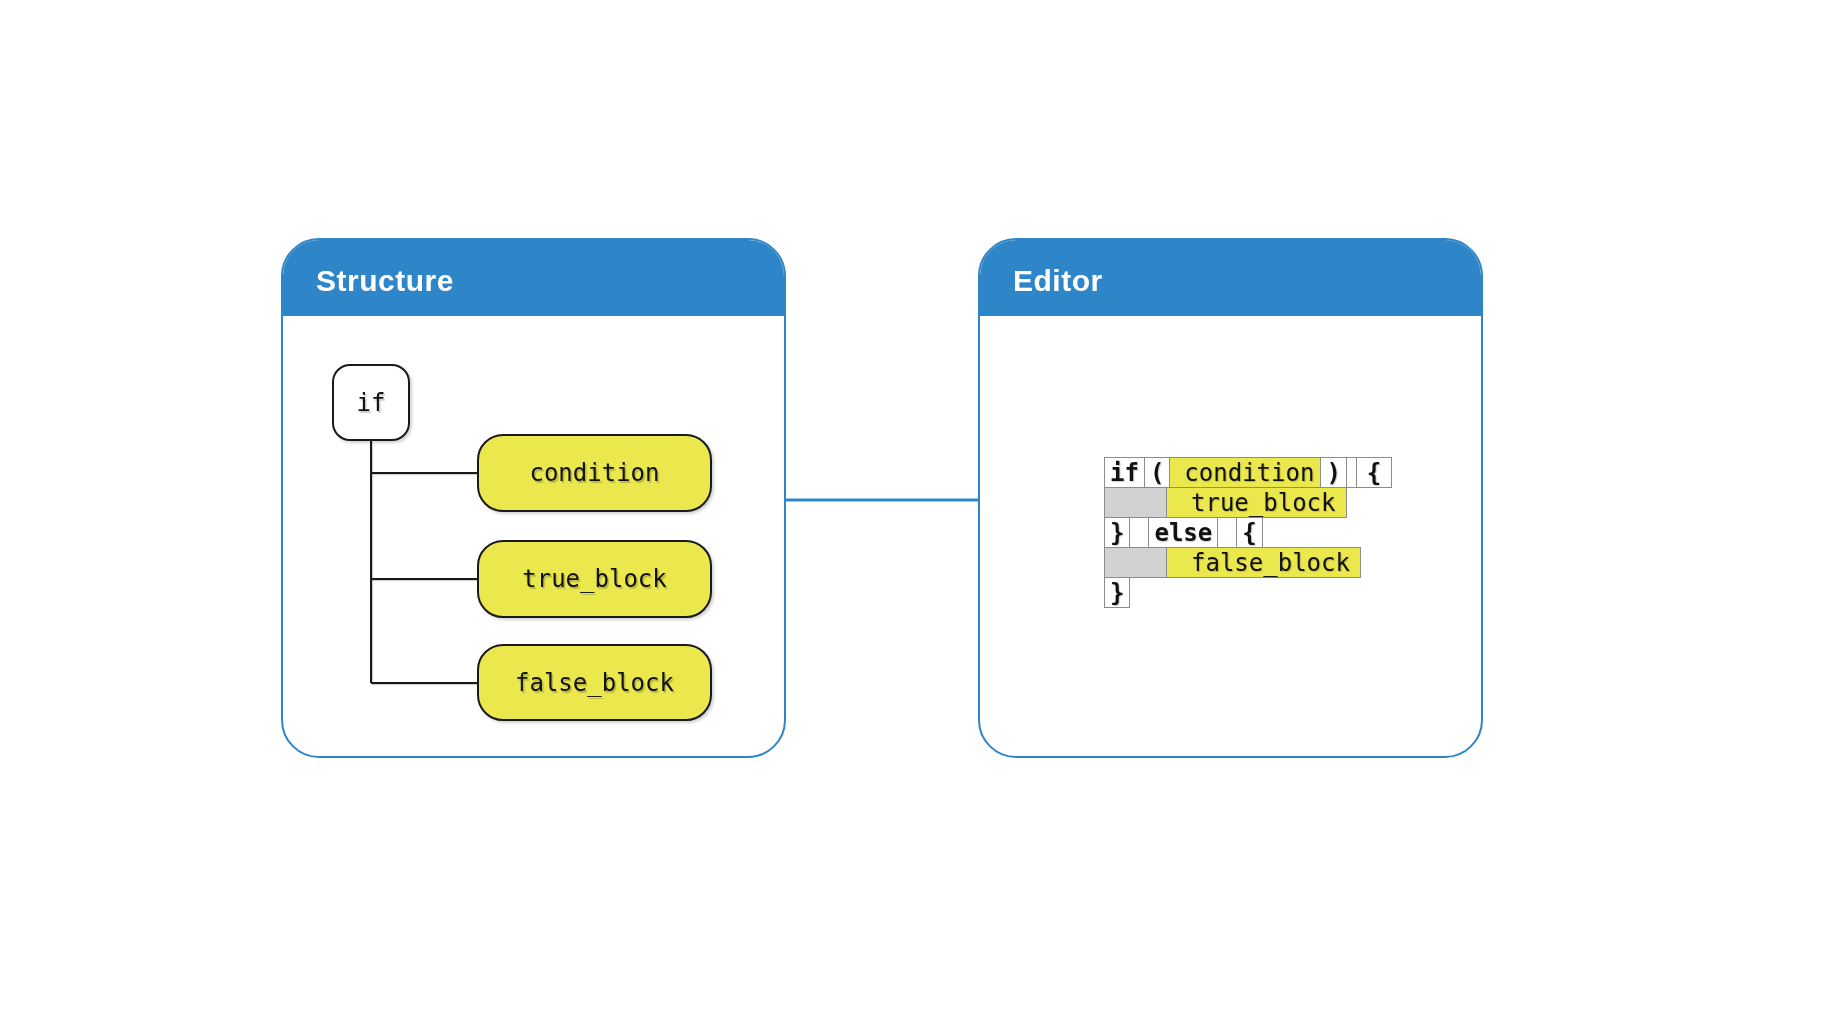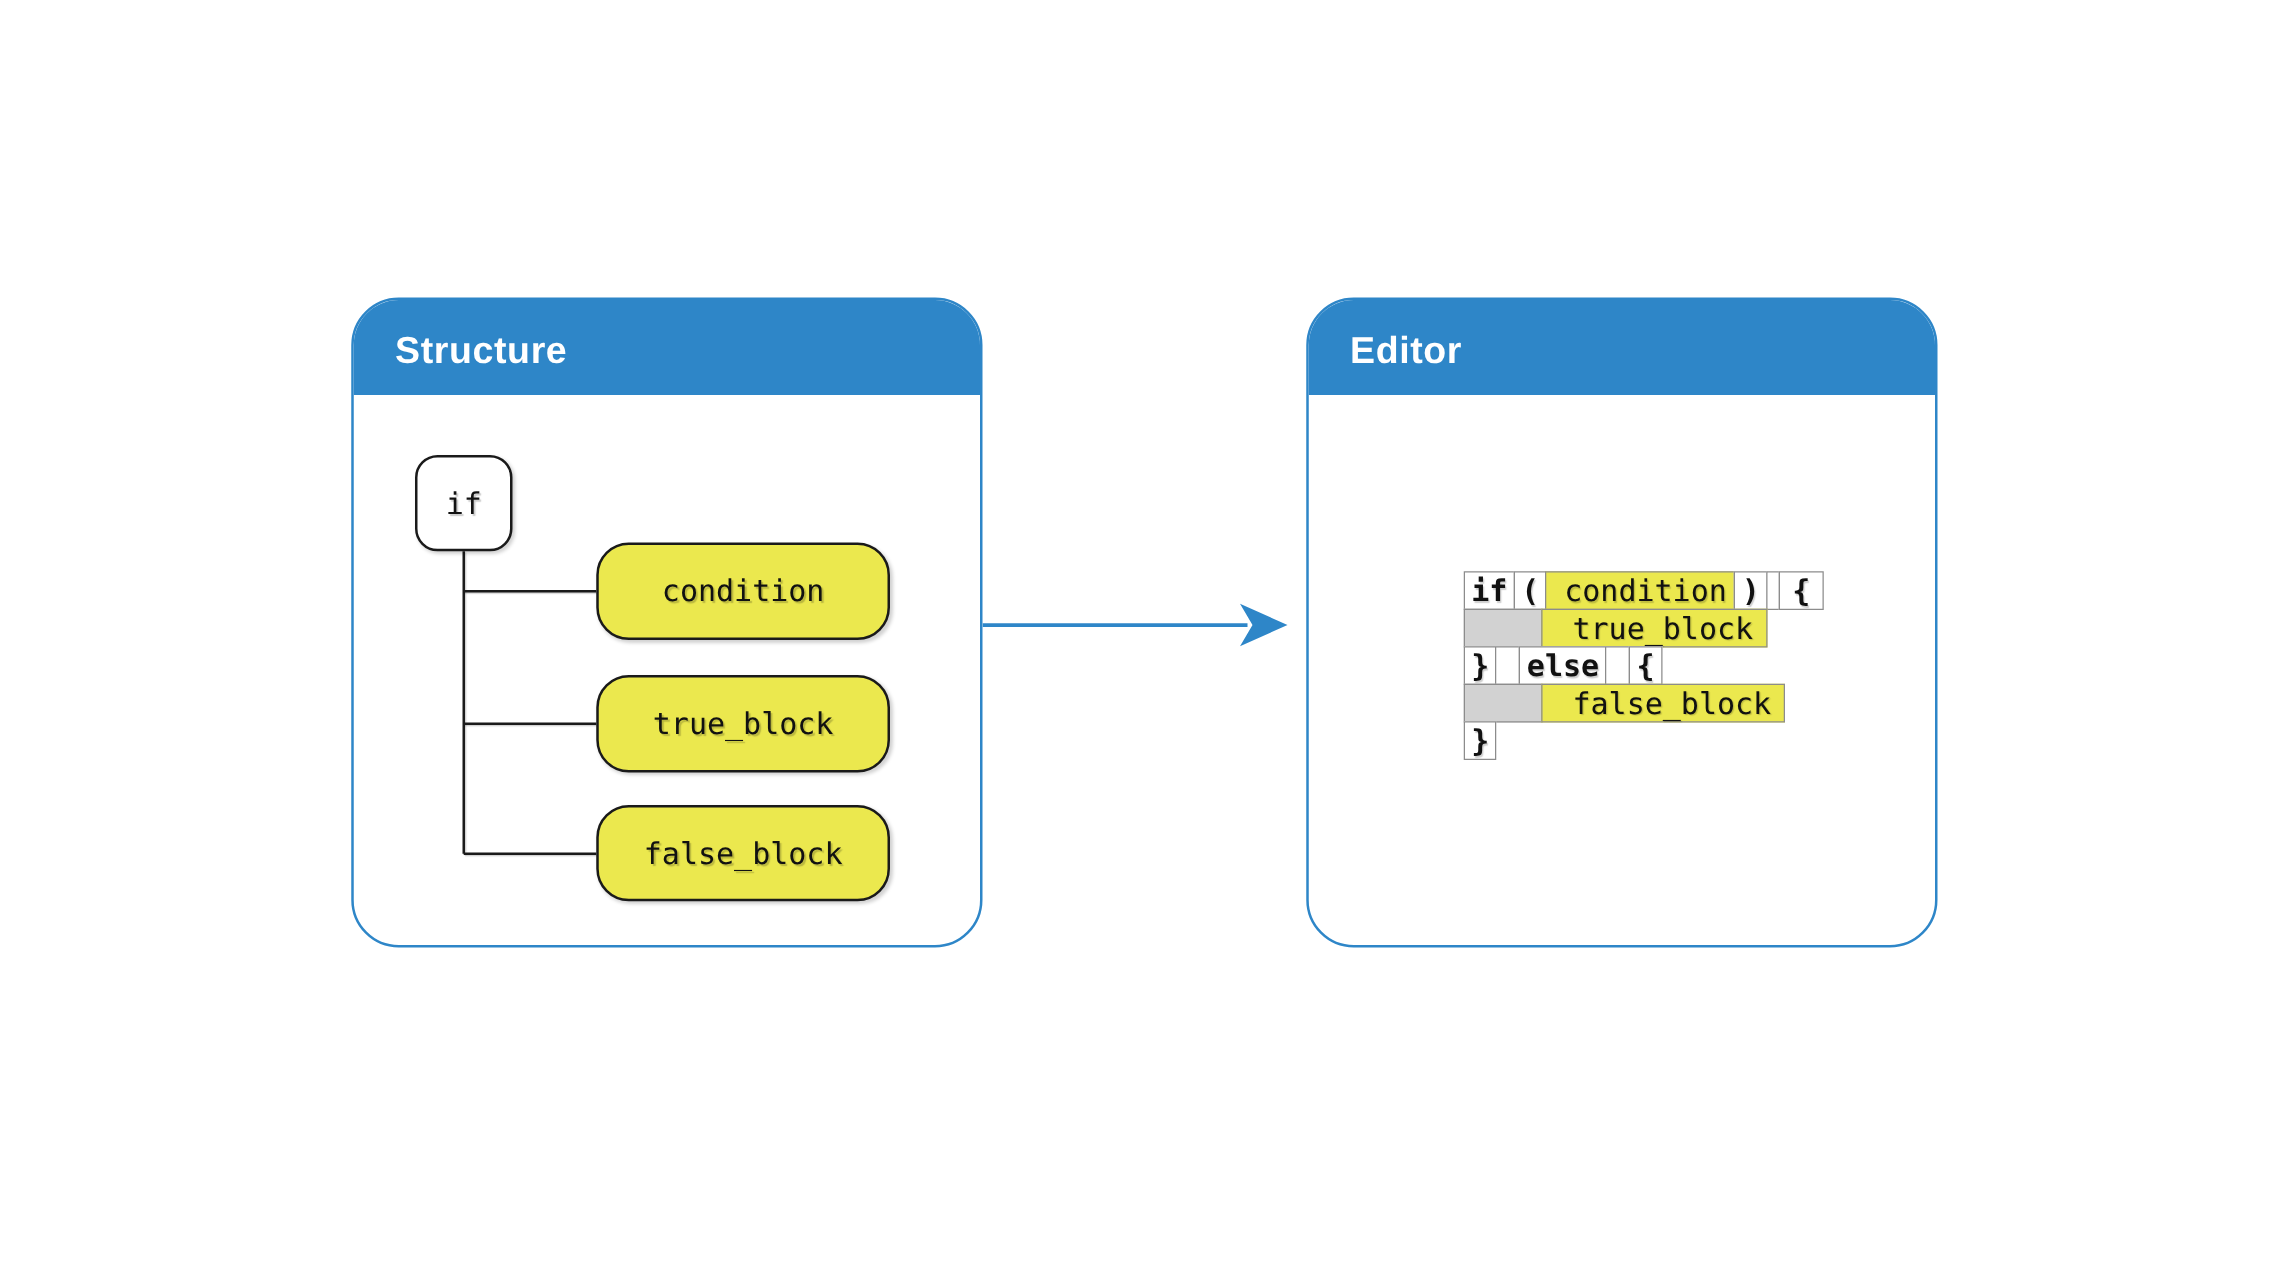--- a/index.html
+++ b/index.html
@@ -16,21 +16,21 @@
     position:relative; width:1822px; height:1025px; background:#ffffff;
     font-family:"Liberation Sans", sans-serif; overflow:hidden;text-decoration:underline;
   }
   
   .panel {
     position:absolute; top:238px; width:505px; height:520px;
     background:#ffffff; border:2px solid var(--panel_blue);
     border-radius:38px; overflow:hidden;
   }
   .panel.structure { left:281px; }
-  .panel.editor   { left:1045px; }
+  .panel.editor   { left:978px; }
   .panel-header {
     height:76px; background:var(--panel_blue);
     display:flex; align-items:center; padding:6px 0 0 33px;
   }
   .panel-title {
     color:#ffffff; font-size:30px; font-weight:bold; letter-spacing:0.5px;
     font-family:"Liberation Sans", sans-serif;
   }
   
   .mono { font-family:"DejaVu Sans Mono", "Liberation Mono", monospace; color:var(--text_black); }

